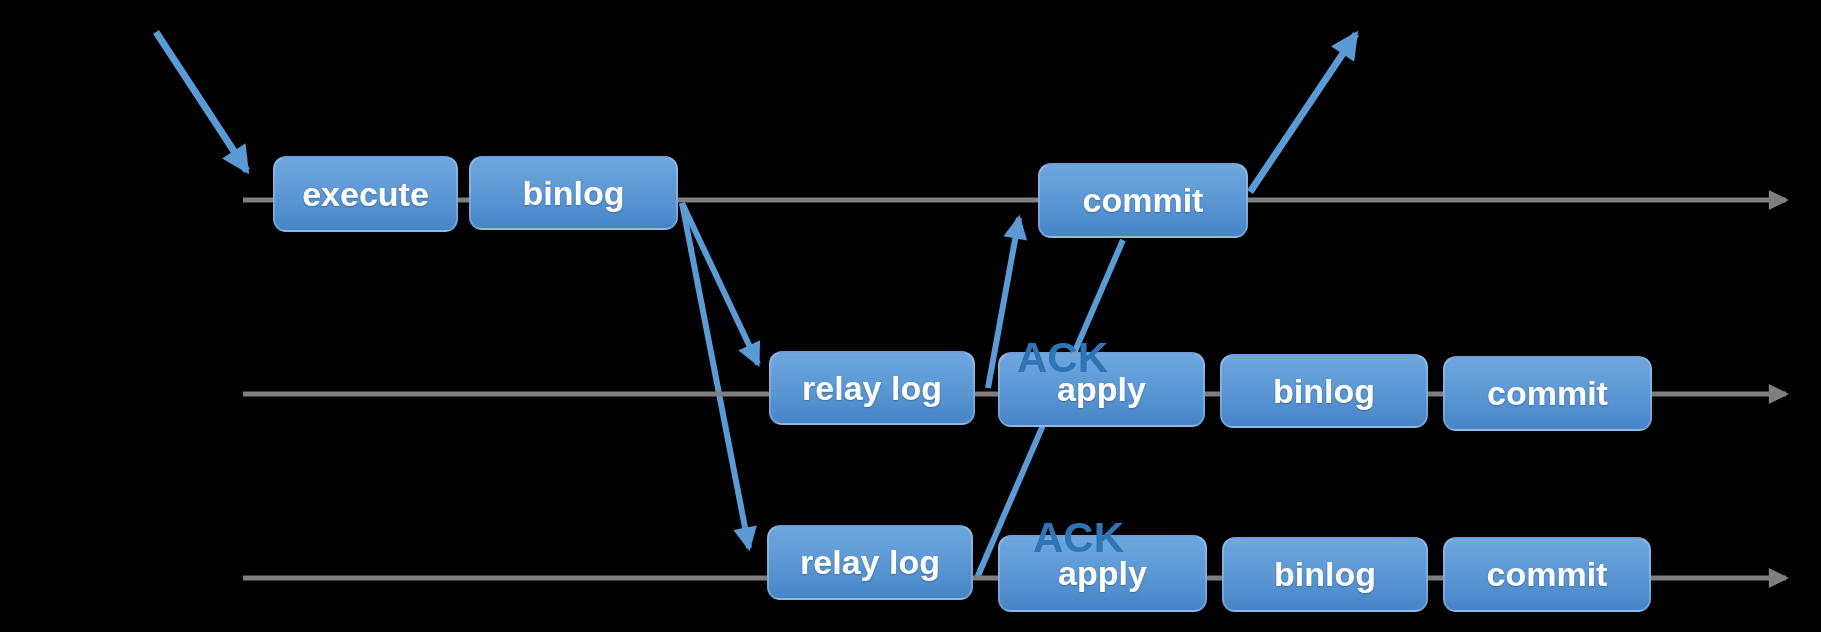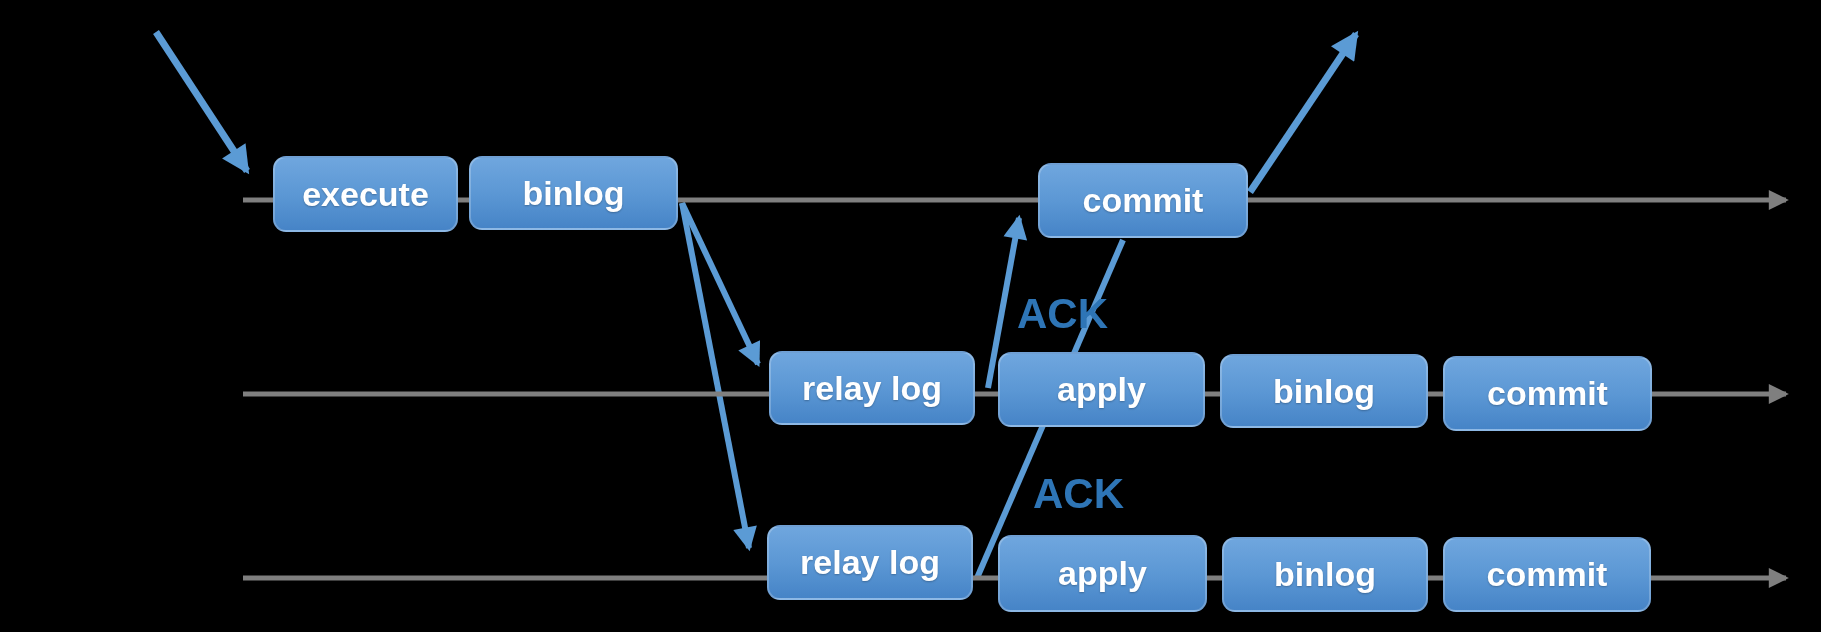--- a/index.html
+++ b/index.html
@@ -6,21 +6,21 @@
   .canvas{position:relative;width:1821px;height:632px;background:#000000;overflow:hidden;
           font-family:"Liberation Sans",sans-serif;}
   .layer{position:absolute;left:0;top:0;}
   .node{position:absolute;display:flex;align-items:center;justify-content:center;
         background:linear-gradient(180deg,#6fa6de 0%,#5b97d4 52%,#4684c7 100%);
         border:2px solid rgba(255,255,255,0.22);
         border-radius:13px;box-sizing:border-box;
         color:#ffffff;font-weight:bold;font-size:34px;
         text-shadow:0 1px 2px rgba(0,0,0,0.25);}
   .ack{position:absolute;color:#2E75B6;font-size:42px;font-weight:600;line-height:1;
-       letter-spacing:0px;}
+       letter-spacing:0px;margin-top:44px;}
 </style>
 </head>
 <body>
 
 <div class="canvas">
 
   <svg class="layer" width="1821" height="632" viewBox="0 0 1821 632">
     <defs>
       <marker id="grayHead" markerUnits="strokeWidth" markerWidth="4.4" markerHeight="4" refX="8.6" refY="5" orient="auto" viewBox="0 0 10 10">
         <path d="M0,0 L10,5 L0,10 Z" fill="#7F7F7F"></path>

